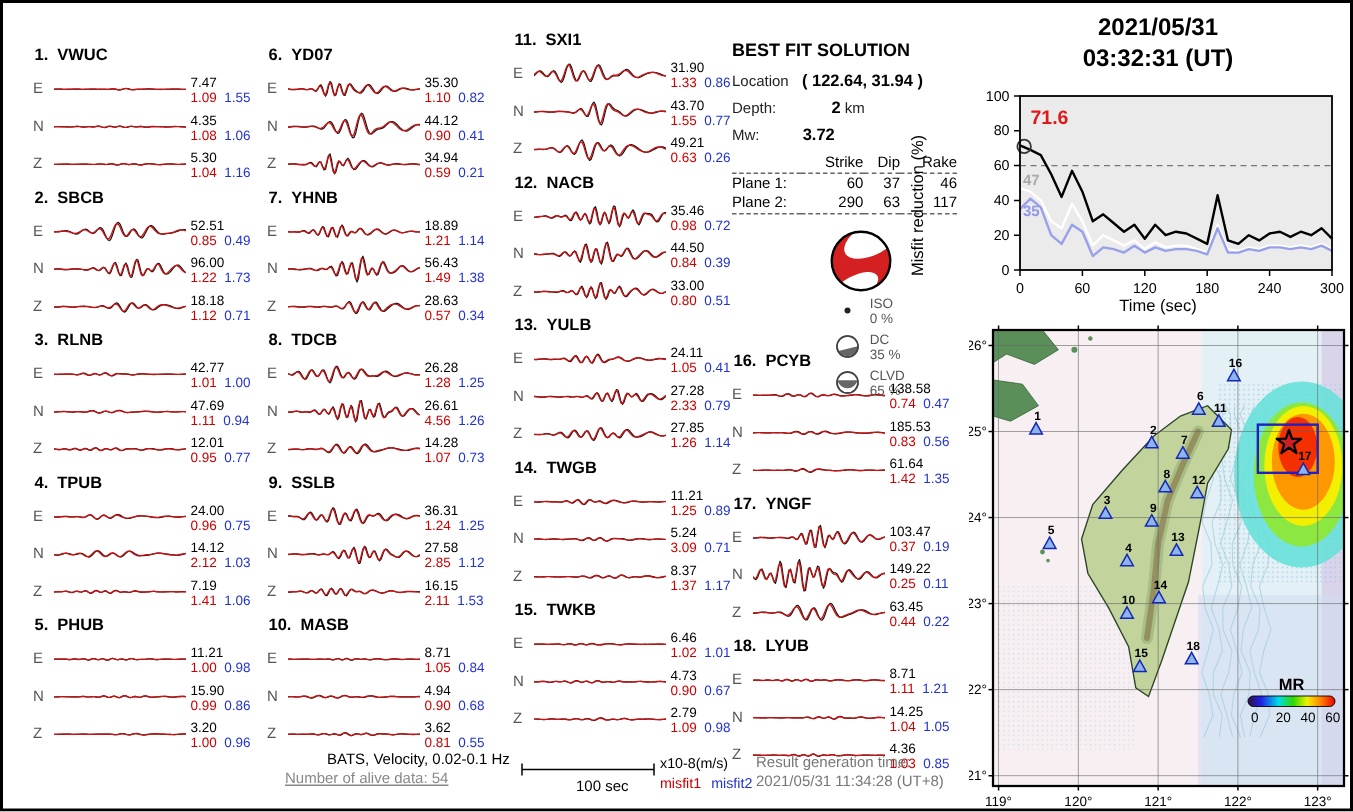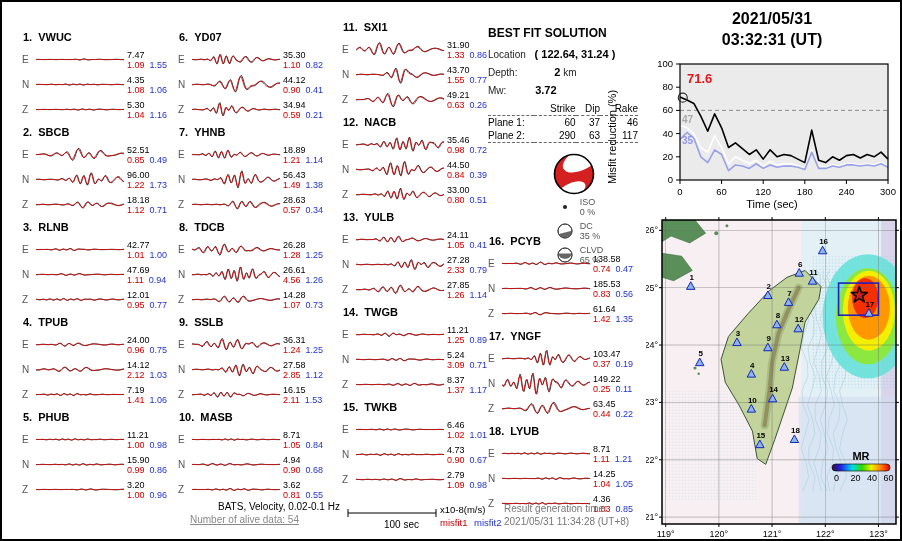--- a/index.html
+++ b/index.html
@@ -714,21 +714,21 @@
             <div><span class="m1">1.03</span><span class="m2">0.85</span></div>
           </div>
         </div>
       </div>
     </div>
 
   <div id="solution">
     <div class="sol-title">BEST FIT SOLUTION</div>
     <div class="sol-row">
       <span>Location</span>
-      <b style="margin-left:6px;">( 122.64,  31.24 )</b>
+      <b style="margin-left:6px;">( 122.64,  31.94 )</b>
     </div>
     <div class="sol-row">
       <span>Depth:</span>
       <b class="depth-val" style="margin-left:34px;">2</b>
       <span>km</span>
     </div>
     <div class="sol-row">
       <span>Mw:</span>
       <b class="mw-val" style="margin-left:26px;">3.72</b>
     </div>

